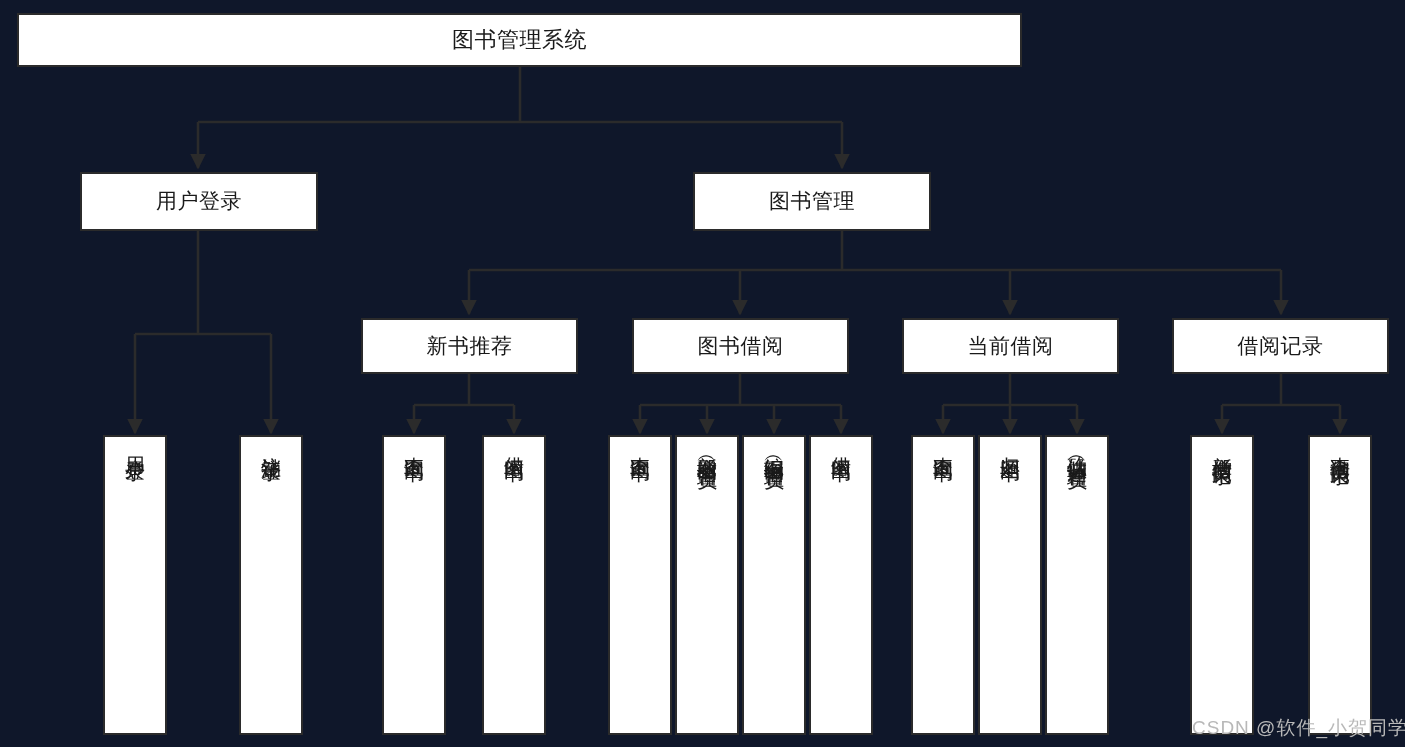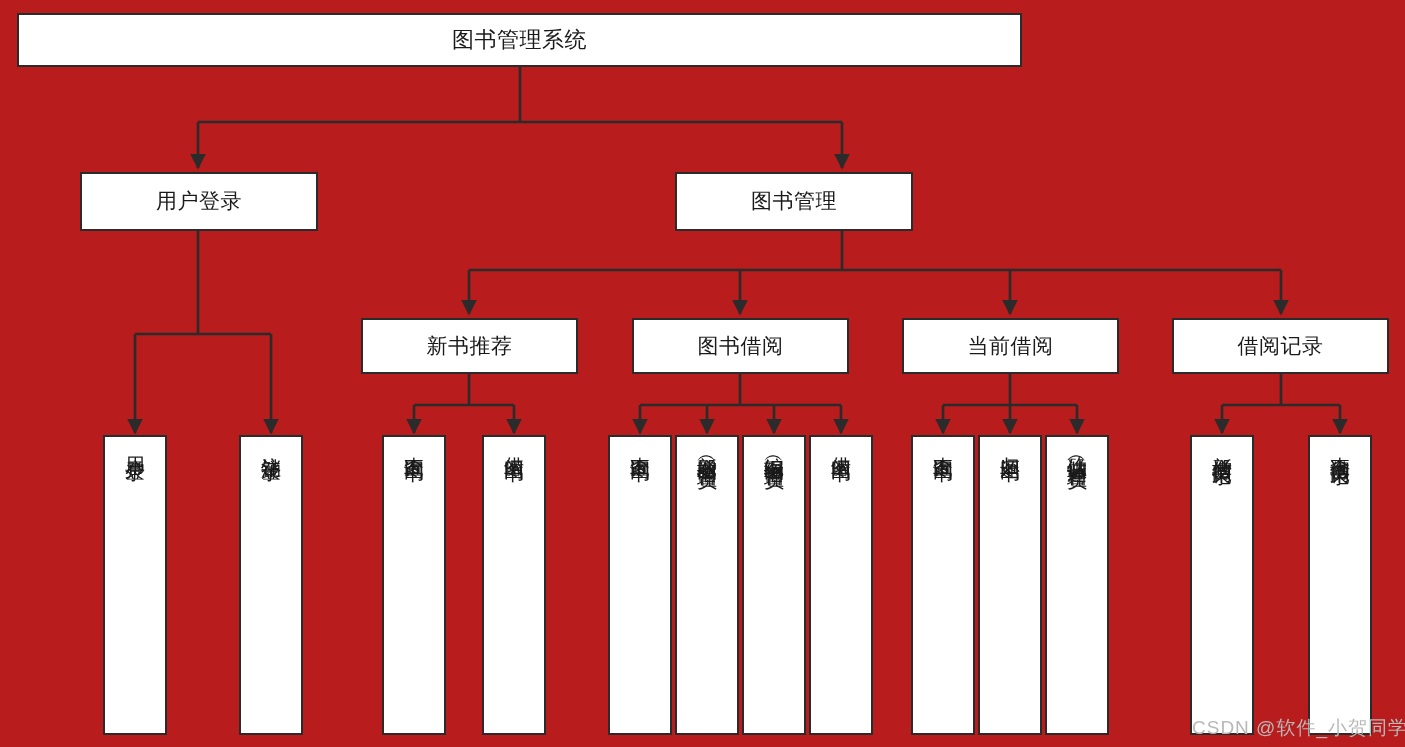--- a/index.html
+++ b/index.html
@@ -8,21 +8,21 @@
     padding: 0;
     background: #ffffff;
   }
   body {
     font-family: "Liberation Sans", "DejaVu Sans", sans-serif;
   }
   #canvas {
     position: relative;
     width: 1405px;
     height: 747px;
-    background: #b91c1c;
+    background: #0f172a;
     overflow: hidden;
   }
   #edges {
     position: absolute;
     left: 0;
     top: 0;
     width: 1405px;
     height: 747px;
     pointer-events: none;
   }
@@ -131,21 +131,21 @@
     </g>
   </svg>
 
   <div class="node horiz root" style="left:17px; top:13px; width:1005px; height:54px;">
     <span class="node-label">图书管理系统</span>
   </div>
 
   <div class="node horiz" style="left:80px; top:172px; width:238px; height:59px;">
     <span class="node-label">用户登录</span>
   </div>
-  <div class="node horiz" style="left:675px; top:172px; width:238px; height:59px;">
+  <div class="node horiz" style="left:693px; top:172px; width:238px; height:59px;">
     <span class="node-label">图书管理</span>
   </div>
 
   <div class="node horiz" style="left:361px; top:318px; width:217px; height:56px;">
     <span class="node-label">新书推荐</span>
   </div>
   <div class="node horiz" style="left:902px; top:318px; width:217px; height:56px;">
     <span class="node-label">当前借阅</span>
   </div>
   <div class="node horiz" style="left:632px; top:318px; width:217px; height:56px;">

